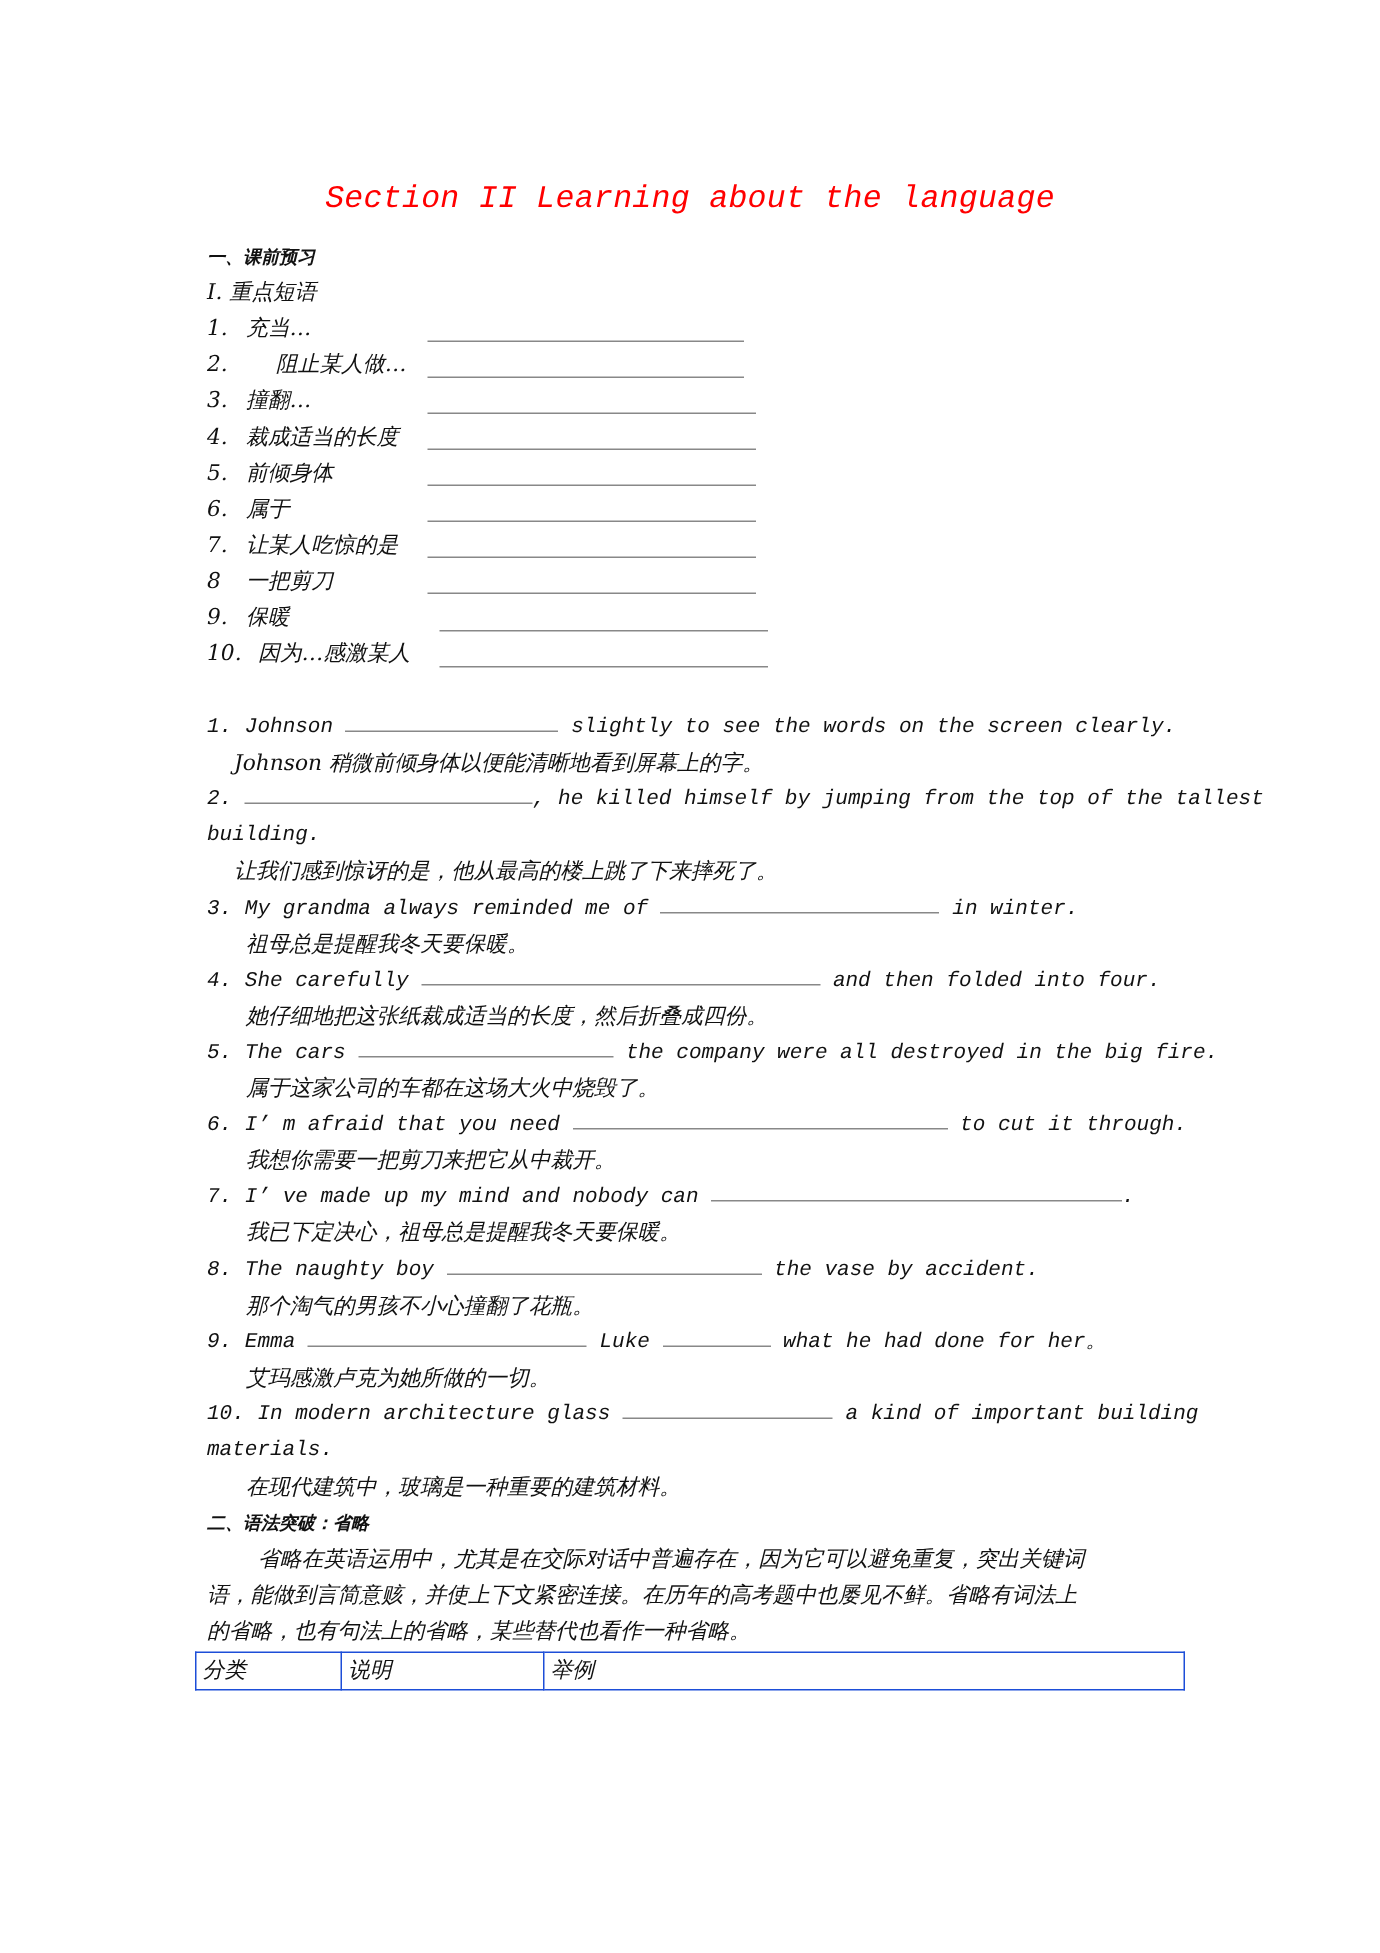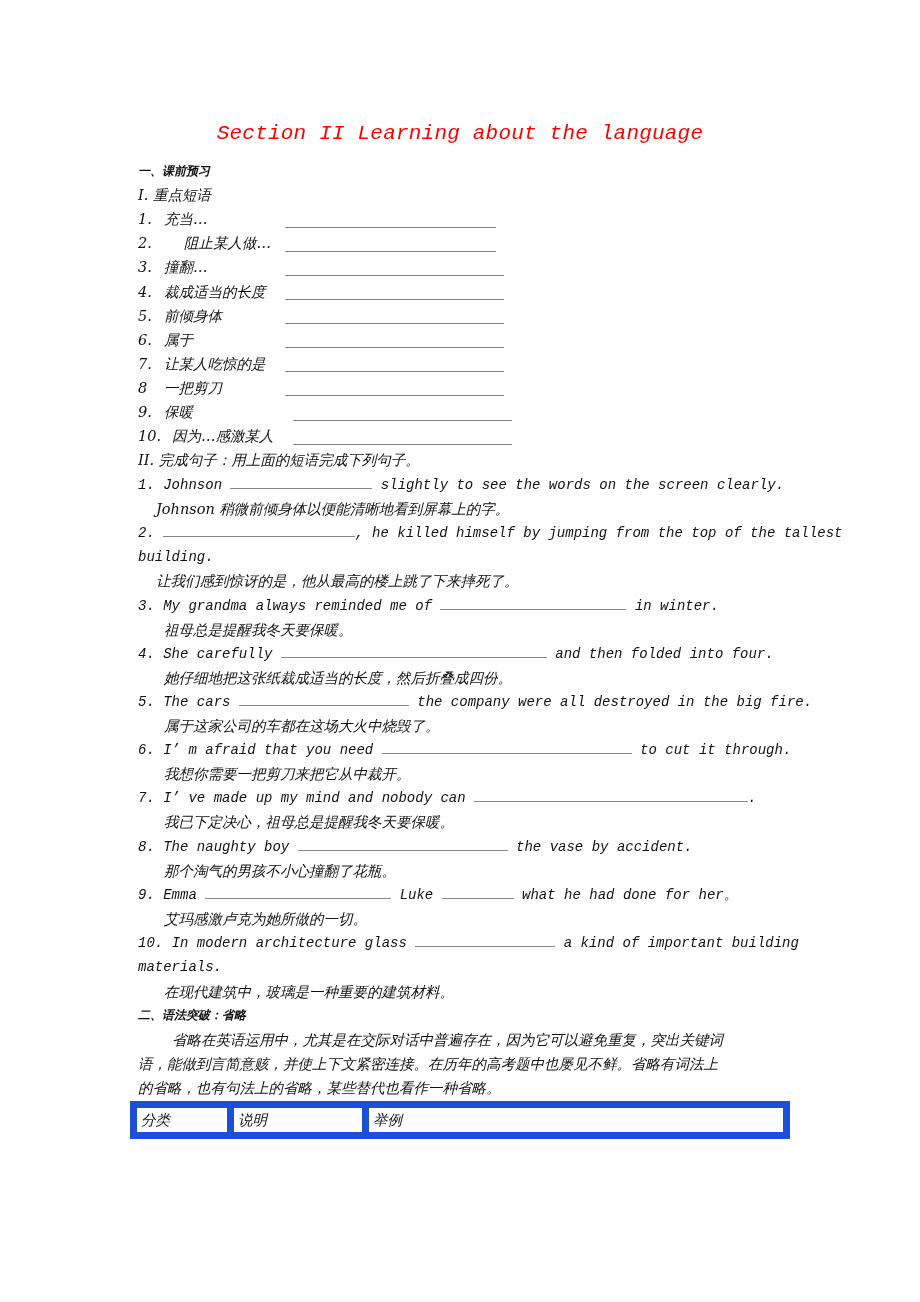--- a/index.html
+++ b/index.html
@@ -9,21 +9,21 @@
   .title { position:absolute; left:0; width:920px; top:122px; text-align:center;
            font-family:"Liberation Mono", "DejaVu Sans Mono", monospace; font-size:21px; color:#ff0000; letter-spacing:0.2px; }
   .line { position:absolute; left:138px; font-size:14.5px; line-height:24px; height:24px; white-space:nowrap; }
   .mono { font-family:"Liberation Mono", "DejaVu Sans Mono", monospace; font-size:14px; }
   .bold { font-weight:bold; font-family:"DejaVu Sans", "Liberation Sans", sans-serif; font-size:12px; }
   .ul { position:absolute; height:0; border-top:1px solid #888; }
   .ph-label { position:absolute; left:164px; }
   .blank { display:inline-block; border-bottom:1px solid #888; height:14px; vertical-align:baseline; }
   table.grammar { position:absolute; left:130px; top:1101px; width:660px; border-collapse:collapse;
                   font-size:14.5px; }
-  table.grammar td { border:7px solid #1d4ed8; vertical-align:top; padding:0 4px; line-height:24px; }
+  table.grammar td { border:1px solid #1d4ed8; vertical-align:top; padding:0 4px; line-height:24px; }
 </style>
 </head>
 <body>
 
 <div class="page">
 
   <div class="title">Section II Learning about the language</div>
 
   <div class="line bold" style="top:159px;">一、课前预习</div>
   <div class="line" style="top:183px;">I. 重点短语</div>
@@ -83,21 +83,20 @@
     </div>
     <div class="ul" style="left:293px;width:219px;top:420px;"></div>
 
     <div class="line" style="top:424px;width:380px;">
       <span>10.</span>
       <span class="ph-label" style="left:34px;">因为…感激某人</span>
     </div>
     <div class="ul" style="left:293px;width:219px;top:444px;"></div>
   </div>
 
-  <div class="line" style="top:448px;">II. 完成句子：用上面的短语完成下列句子。</div>
 
   <div>
 
     <div class="line mono" style="top:473px;">
       <span>1.</span>
       <span>Johnson</span>
       <span class="blank" style="width:142px;"></span>
       <span>slightly to see the words on the screen clearly.</span>
     </div>
     <div class="line" style="top:497px;left:156px;">Johnson 稍微前倾身体以便能清晰地看到屏幕上的字。</div>

